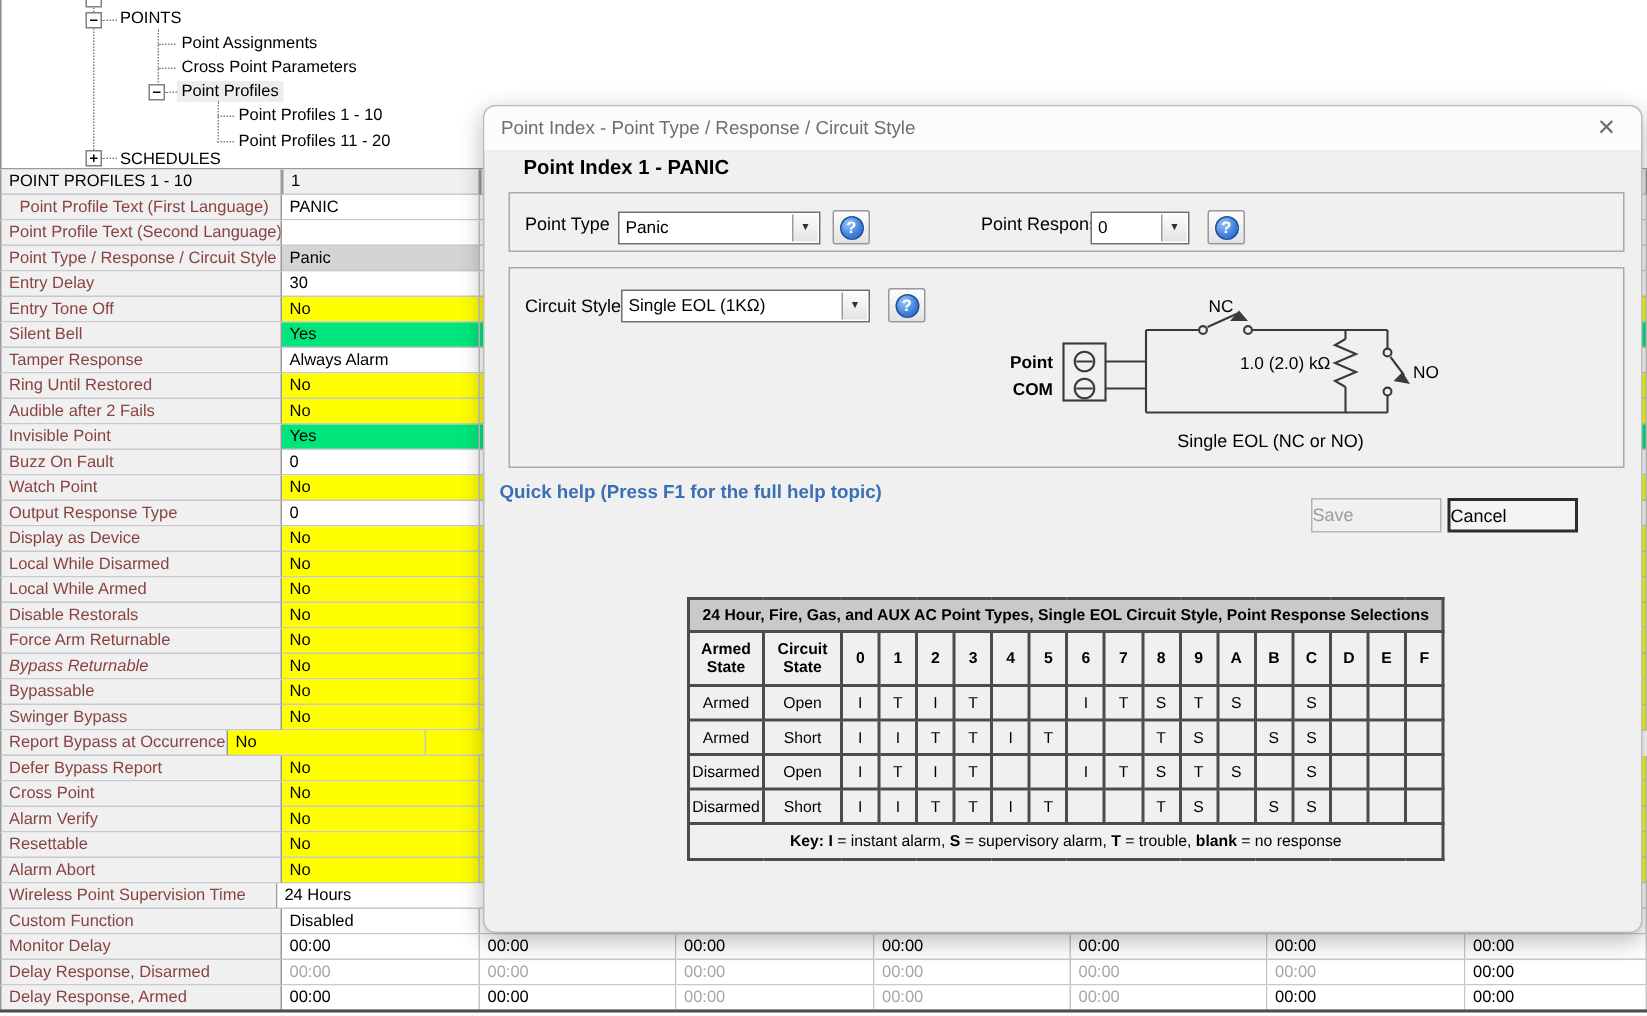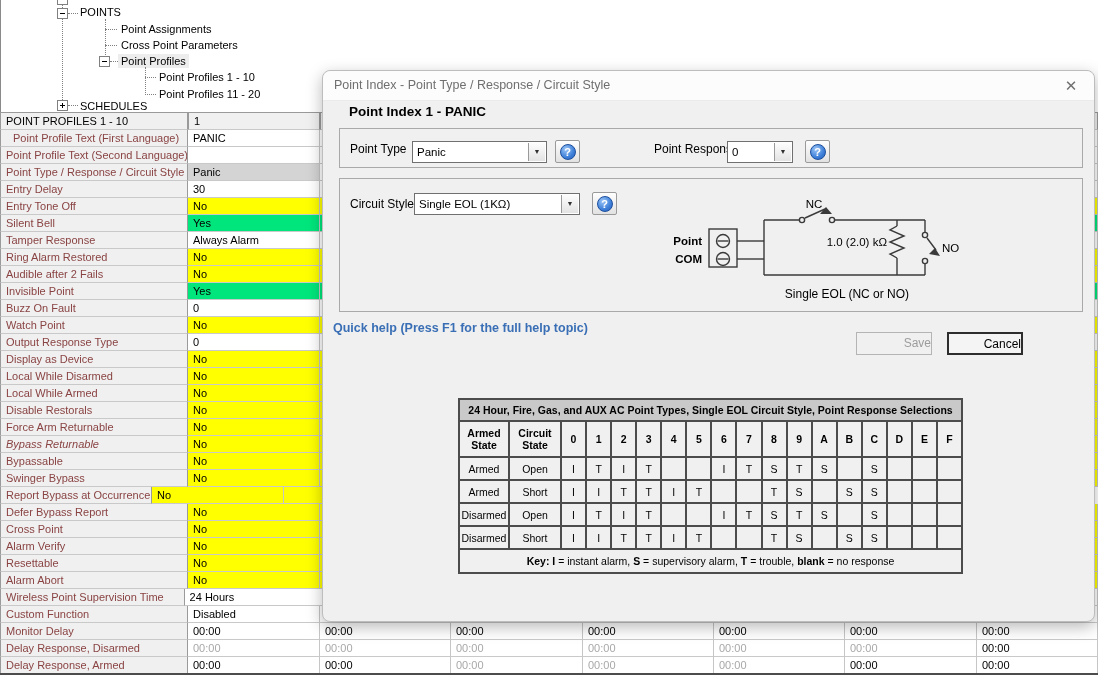--- a/index.html
+++ b/index.html
@@ -49,21 +49,21 @@
          background:linear-gradient(#fdfdfd,#e3e3e3);border-left:1px solid #9a9a9a;
          display:flex;align-items:center;justify-content:center;font-size:7px;color:#303030;}
   .helpbtn{position:absolute;width:25px;height:23px;background:linear-gradient(#fefefe,#e2e2e2);
            border:1px solid #9a9a9a;border-radius:2px;box-sizing:border-box;
            display:flex;align-items:center;justify-content:center;}
   .helpbtn .qcirc{width:16px;height:16px;border-radius:50%;
            background:radial-gradient(circle at 35% 30%,#9cc6f7,#3d7fd9 60%,#2a5fb8);
            border:1px solid #1d4f9e;color:#fff;font-size:11px;font-weight:bold;line-height:15px;
            text-align:center;box-sizing:border-box;}
   .quickhelp{position:absolute;left:10px;top:250px;font-size:12.5px;font-weight:bold;color:#3a6fb5;}
-  .btn{position:absolute;height:23px;width:76px;font-size:12px;text-align:right;line-height:21px;box-sizing:border-box;}
+  .btn{position:absolute;height:23px;width:87px;font-size:12px;text-align:left;line-height:21px;box-sizing:border-box;margin-left:18px;}
   .btn.save{background:#f0f0f0;border:1px solid #b4b4b4;color:#9c9c9c;}
   .btn.cancel{background:#f4f4f4;border:2px solid #2d2d2d;color:#000;}
   
   .rtable{position:absolute;left:135px;top:327px;border-collapse:collapse;table-layout:fixed;width:505px;
           font-size:10.5px;color:#000;}
   .rtable td{border:2px solid #4c4c4c;background:#f0f0f0;text-align:center;padding:0;height:21px;}
   .rtable td.title{background:#c9c9c9;font-weight:bold;height:20px;}
   .rtable td.hcell{font-weight:bold;height:34px;}
   .rtable td.keyrow{height:22px;font-weight:normal;}
   .rtable .b{font-weight:bold;}
@@ -185,21 +185,21 @@
       <div class="pcell lbl" style="width: 188px;">Tamper Response</div>
       <div class="pcell c-w" style="width: 132px;">Always Alarm</div>
       <div class="pcell c-w" style="width: 131px;"></div>
       <div class="pcell c-w" style="width: 132px;"></div>
       <div class="pcell c-w" style="width: 131px;"></div>
       <div class="pcell c-w" style="width: 131px;"></div>
       <div class="pcell c-w" style="width: 132px;"></div>
       <div class="pcell c-w" style="width: 121px;"></div>
     </div>
     <div class="prow">
-      <div class="pcell lbl" style="width: 188px;">Ring Alarm Restored</div>
+      <div class="pcell lbl" style="width: 188px;">Ring Until Restored</div>
       <div class="pcell c-y" style="width: 132px;">No</div>
       <div class="pcell c-y" style="width: 131px;"></div>
       <div class="pcell c-y" style="width: 132px;"></div>
       <div class="pcell c-y" style="width: 131px;"></div>
       <div class="pcell c-y" style="width: 131px;"></div>
       <div class="pcell c-y" style="width: 132px;"></div>
       <div class="pcell c-y" style="width: 121px;"></div>
     </div>
     <div class="prow">
       <div class="pcell lbl" style="width: 188px;">Audible after 2 Fails</div>

